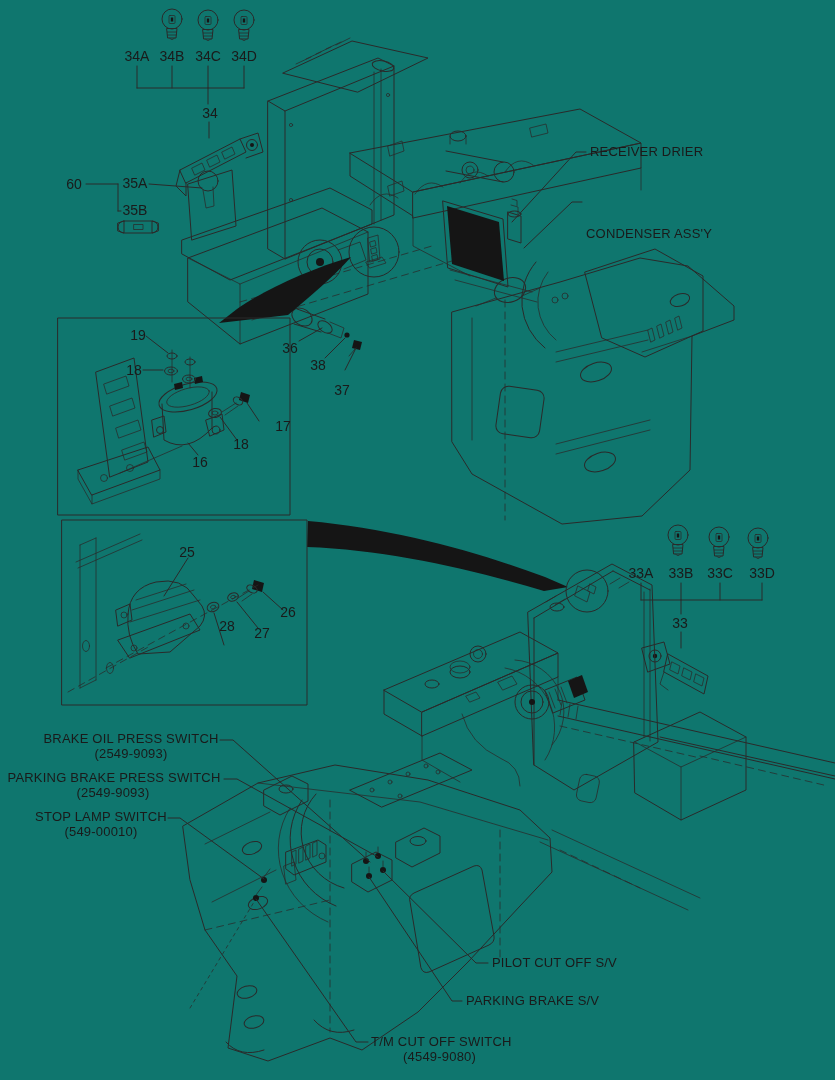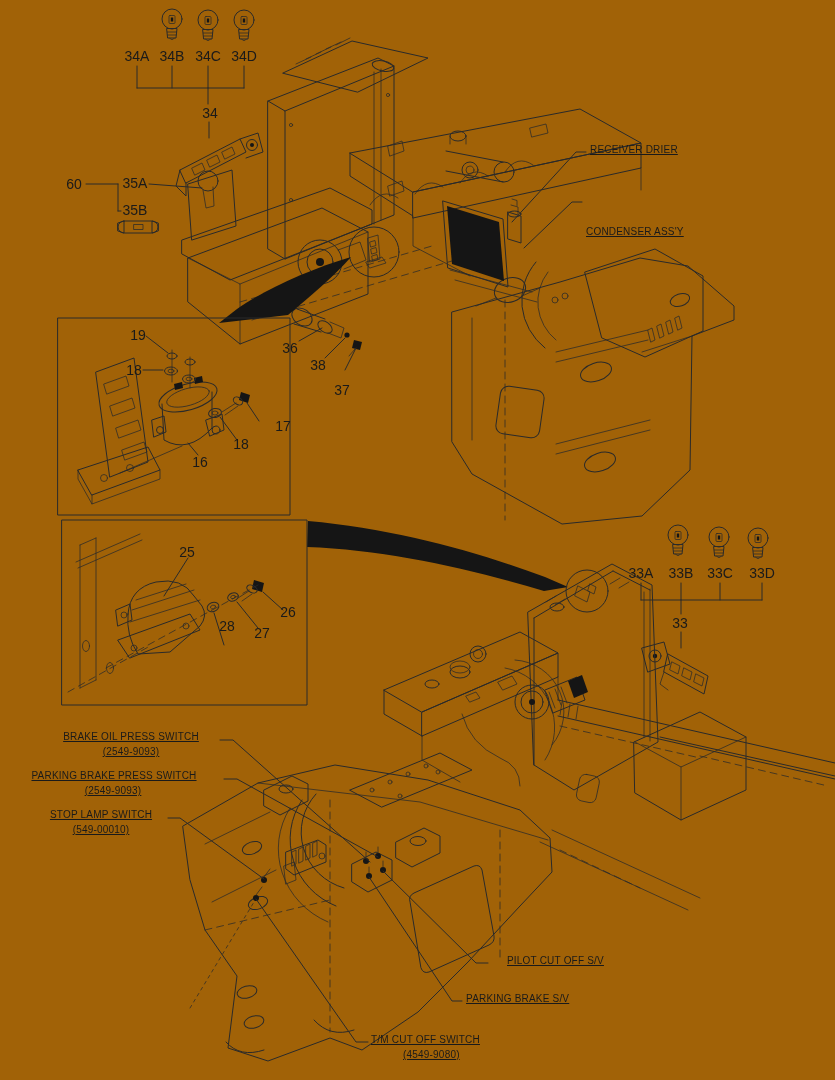--- a/index.html
+++ b/index.html
@@ -1,29 +1,29 @@
 <!DOCTYPE html>
 <html><head>
 <meta charset="utf-8">
 <style>
   html,body { margin:0; padding:0; background:#e9e9e9; }
   #stage {
     position:relative; width:835px; height:1080px;
-    background:#a16207; overflow:hidden;
+    background:#0f766e; overflow:hidden;
     font-family:"Liberation Sans", sans-serif;
   }
   svg { position:absolute; left:0; top:0; }
   .ln   { fill:none; stroke:#2a2a2a; stroke-width:1; stroke-linejoin:round; stroke-linecap:round; }
   .thin { stroke-width:.75; }
   .dash { stroke-dasharray:7 5; }
   .ddash{ stroke-dasharray:3 4; }
   .dk   { fill:#151515; stroke:none; }
   .lbl  { position:absolute; color:#1a1a1a; font-size:14px; white-space:nowrap; line-height:1.05; }
   .ctr  { transform:translateX(-50%); }
-  .call { font-size:10px; letter-spacing:.2px;text-decoration:underline; }
+  .call { font-size:13px; letter-spacing:.2px; }
 </style>
 </head>
 <body>
 
 <div id="stage">
 
 <svg width="835" height="1080" viewBox="0 0 835 1080">
   <defs>
     <g id="bulb">
       <circle class="ln" cx="11" cy="11" r="10"></circle>
@@ -397,18 +397,18 @@
 
 <div class="lbl call ctr" style="left:131px; top:732px;">BRAKE OIL PRESS SWITCH</div>
 <div class="lbl call ctr" style="left:131px; top:747px;">(2549-9093)</div>
 
 <div class="lbl call ctr" style="left:114px; top:771px;">PARKING BRAKE PRESS SWITCH</div>
 <div class="lbl call ctr" style="left:113px; top:786px;">(2549-9093)</div>
 
 <div class="lbl call ctr" style="left:101px; top:810px;">STOP LAMP SWITCH</div>
 <div class="lbl call ctr" style="left:101px; top:825px;">(549-00010)</div>
 
-<div class="lbl call" style="left:492px; top:956px;margin-left:15px;">PILOT CUT OFF S/V</div>
+<div class="lbl call" style="left:492px; top:956px;">PILOT CUT OFF S/V</div>
 <div class="lbl call" style="left:466px; top:994px;">PARKING BRAKE S/V</div>
 <div class="lbl call" style="left:371px; top:1035px;">T/M CUT OFF SWITCH</div>
 <div class="lbl call" style="left:403px; top:1050px;">(4549-9080)</div>
 
 </div>
 
 </body></html>

